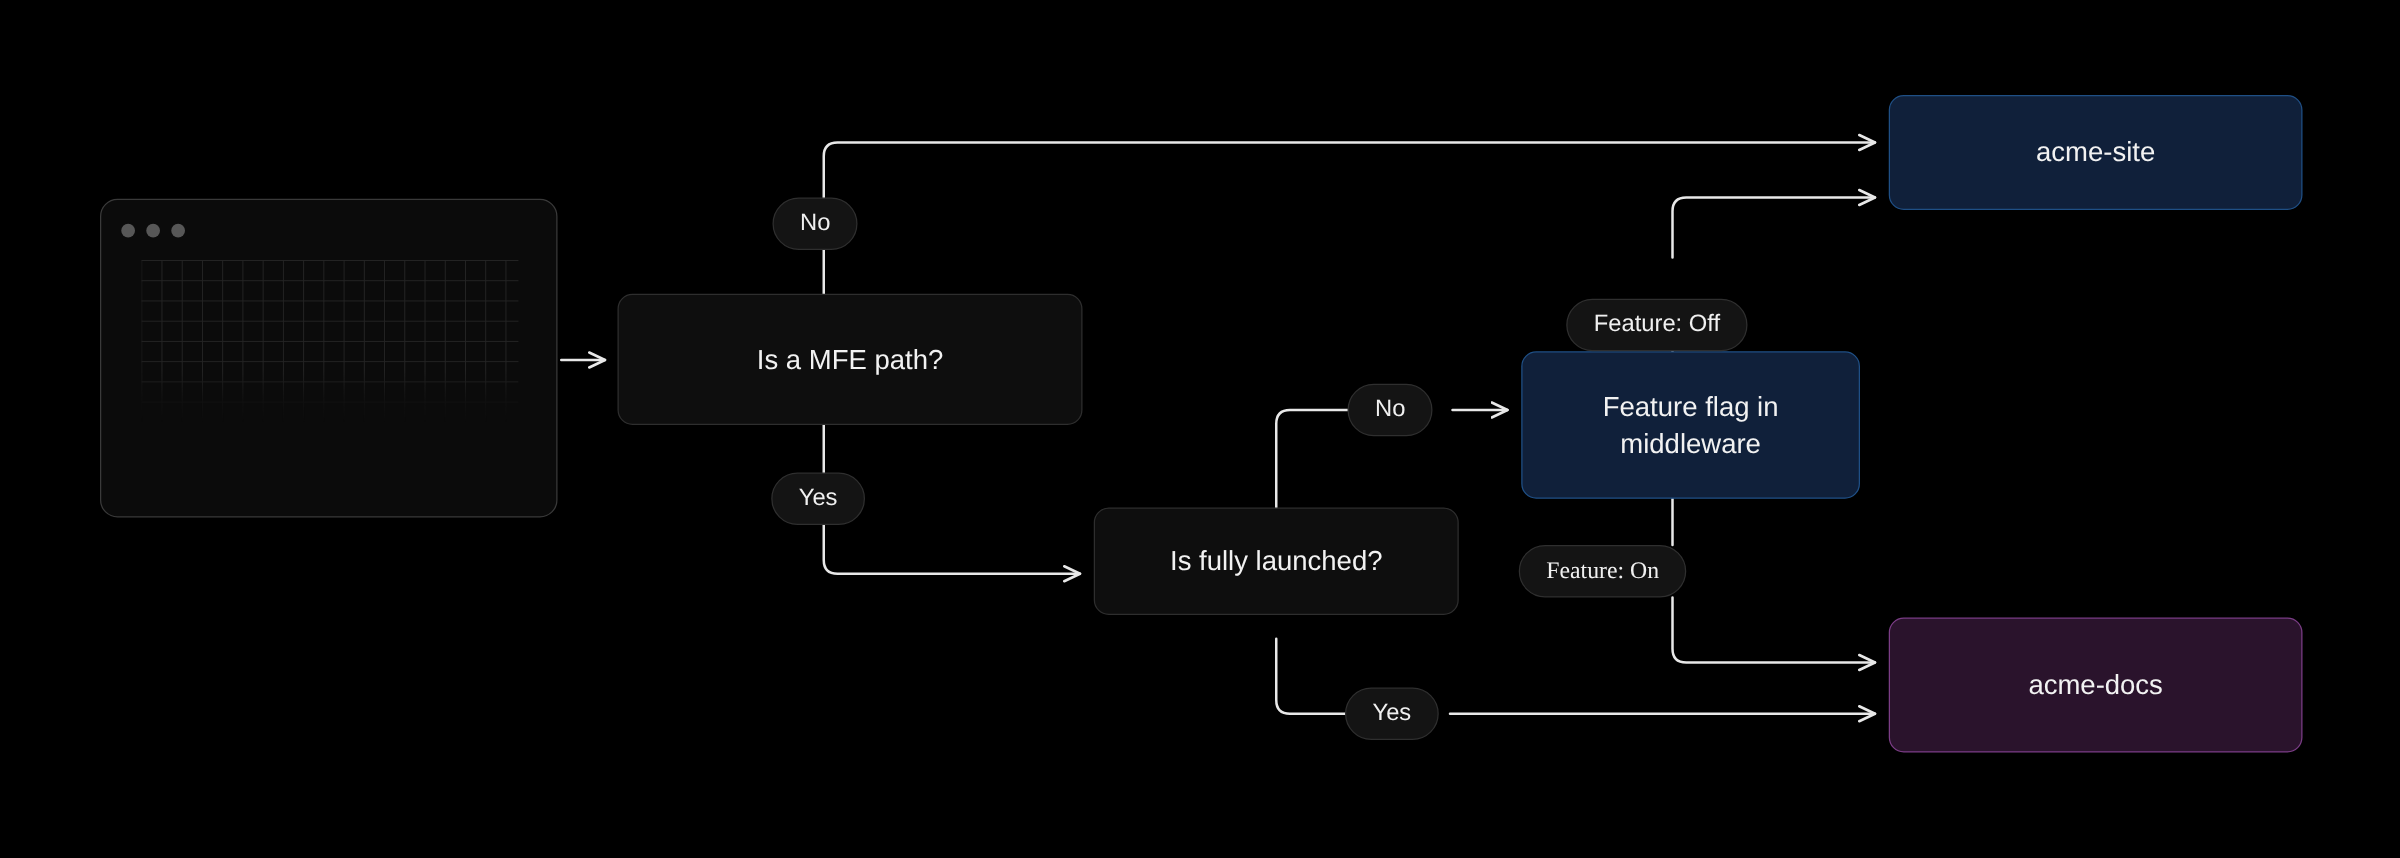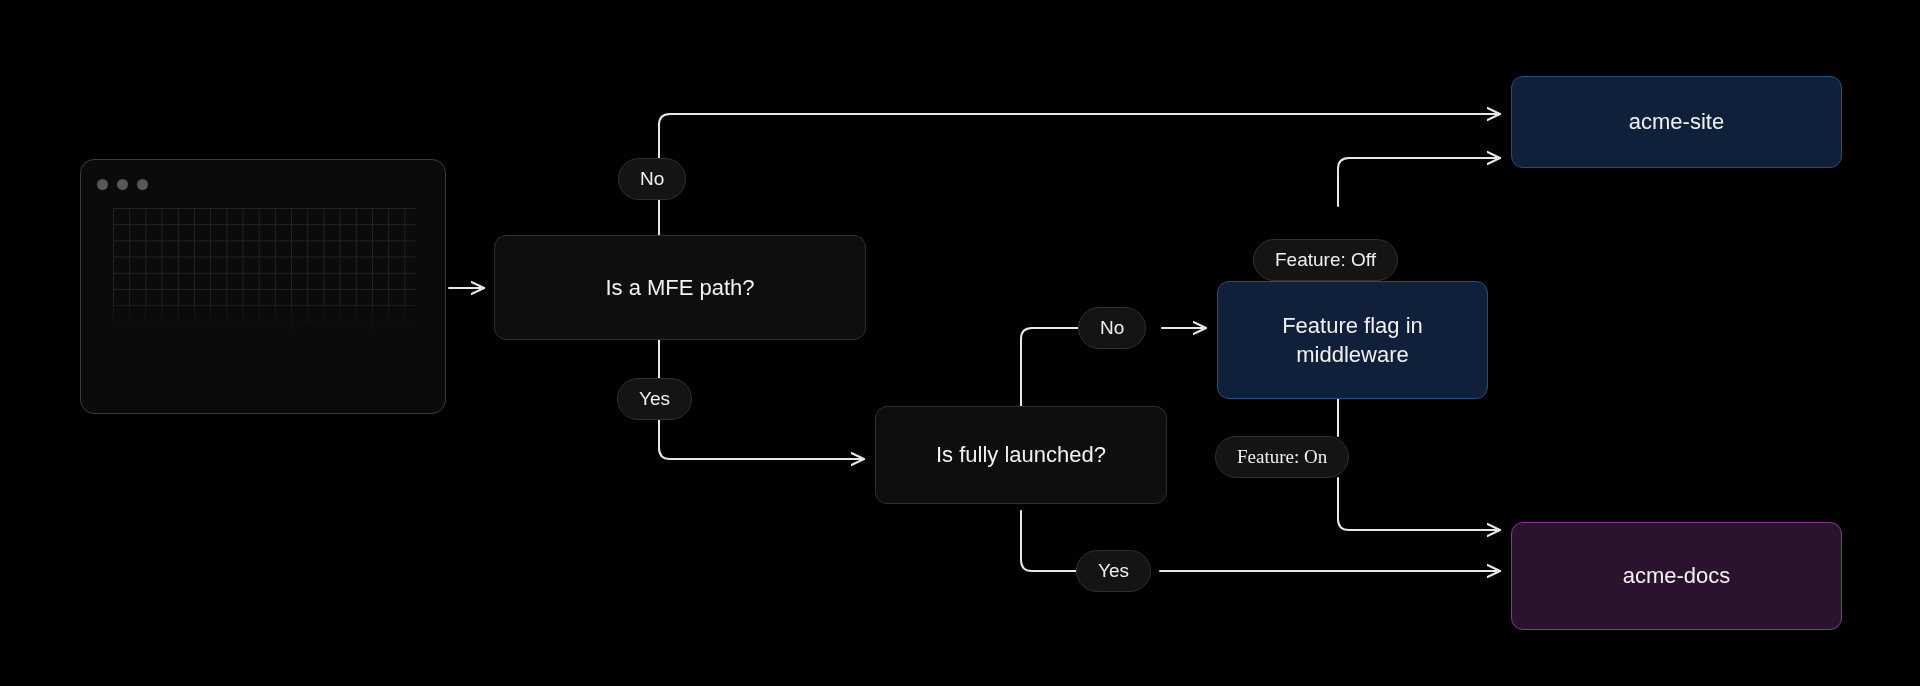--- a/index.html
+++ b/index.html
@@ -111,24 +111,24 @@
     border: 1px solid #1f4f85;
     font-size: 22px;
   }
   .node-purple {
     background: #2a132c;
     border: 1px solid #7b3d86;
     font-size: 22px;
   }
 
   #node-mfe-path   { left: 494px;  top: 235px; width: 372px; height: 105px; }
-  #node-launched   { left: 875px;  top: 406px; width: 292px; height: 98px; }
+  #node-launched   { left: 875px;  top: 406px; width: 292px; height: 86px; }
   #node-featureflag{ left: 1217px; top: 281px; width: 271px; height: 118px; padding: 0 14px; }
   #node-acme-site  { left: 1511px; top: 76px;  width: 331px; height: 92px; }
-  #node-acme-docs  { left: 1511px; top: 494px; width: 331px; height: 108px; margin-top: 28px; }
+  #node-acme-docs  { left: 1511px; top: 494px; width: 331px; height: 108px; }
 
   
   .pill {
     position: absolute;
     display: flex;
     align-items: center;
     justify-content: center;
     background: #141414;
     border: 1px solid #2f2f2f;
     border-radius: 999px;

